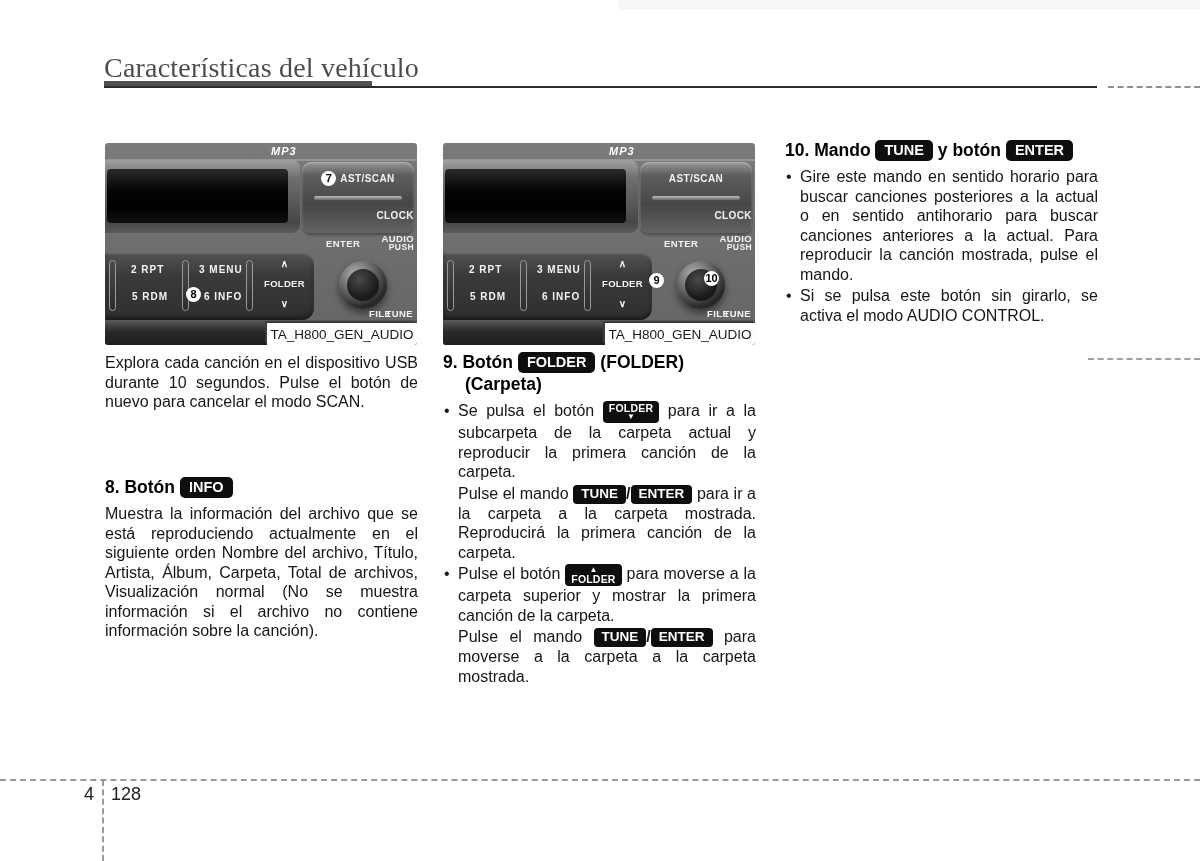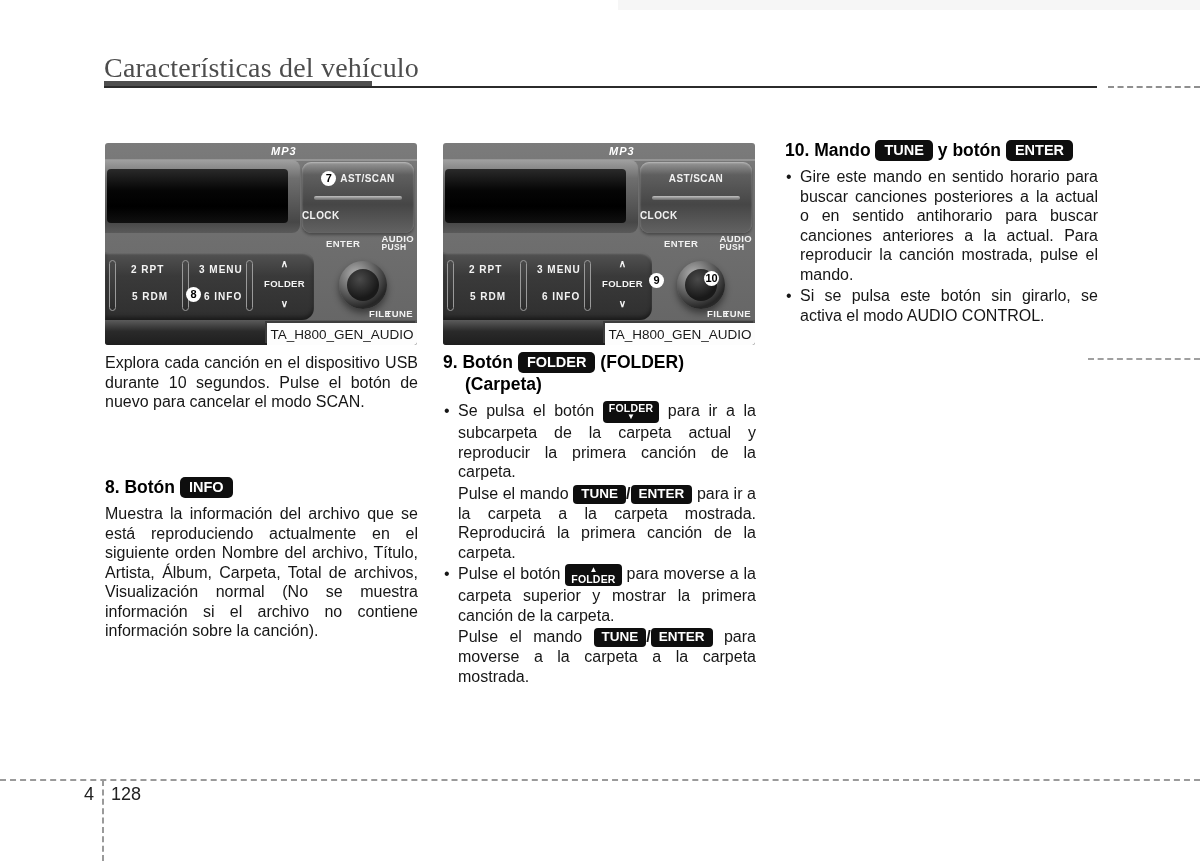--- a/index.html
+++ b/index.html
@@ -37,38 +37,38 @@
     position:absolute;left:14px;top:9px;right:12px;bottom:10px;border-radius:4px;
     background:linear-gradient(180deg,#2a2a2a,#050505 40%,#000 70%,#101010);
   }
   .r-side{
     position:absolute;left:197px;top:19px;width:112px;height:71px;border-radius:9px;
     background:linear-gradient(180deg,#989898,#5f5f5f 18%,#464646 60%,#626262);
     box-shadow:inset 0 1px 2px rgba(255,255,255,.35),0 2px 3px rgba(0,0,0,.35);
   }
   .r-side-top{height:33px;display:flex;align-items:center;justify-content:center;gap:4px;}
   .r-ridge{height:4px;margin:1px 12px;border-radius:2px;background:linear-gradient(180deg,#c2c2c2,#8a8a8a 60%,#6a6a6a);}
-  .r-side-bottom{height:28px;display:flex;align-items:center;justify-content:flex-start;}
+  .r-side-bottom{height:28px;display:flex;align-items:center;justify-content:flex-end;}
   .r-lbl{color:#f2f2f2;font-size:10px;font-weight:bold;letter-spacing:.4px;white-space:nowrap;}
   .r-panel{
     position:absolute;left:0;top:109px;width:209px;height:68px;border-radius:0 12px 12px 0;
     background:linear-gradient(180deg,#535353,#3a3a3a 35%,#2f2f2f);
     box-shadow:inset 0 2px 2px rgba(255,255,255,.18),inset 0 -3px 4px rgba(0,0,0,.45);
   }
   .pill{position:absolute;top:8px;width:7px;height:51px;border-radius:4px;border:1px solid #9a9a9a;
     background:linear-gradient(180deg,#4a4a4a,#2c2c2c);box-sizing:border-box;}
   .pill1{left:4px}.pill2{left:77px}.pill3{left:141px}
   .preset{position:absolute;color:#f4f4f4;font-size:10px;font-weight:bold;letter-spacing:1px;white-space:nowrap;text-align:right;}
   .p-rpt{left:26px;top:12px}.p-menu{left:94px;top:12px}.p-rdm{left:27px;top:39px}.p-info{left:99px;top:39px}
   .r-folder{position:absolute;left:150px;top:109px;width:59px;height:68px;color:#f4f4f4;font-weight:bold;}
   .r-chev{position:absolute;left:0;width:100%;text-align:center;font-size:10px;line-height:10px;}
   .chev-up{top:7px}.chev-down{top:47px}
   .r-folder-word{position:absolute;top:26px;width:100%;text-align:center;font-size:9.5px;letter-spacing:.3px;}
   .r-enter{position:absolute;left:221px;top:95px;font-size:9.5px;}
-  .r-audio{position:absolute;right:3px;top:91px;text-align:left;line-height:9px;font-size:9.5px;}
+  .r-audio{position:absolute;right:3px;top:91px;text-align:right;line-height:9px;font-size:9.5px;}
   .r-audio .l2{display:block;font-size:8.5px;}
   .r-file{position:absolute;left:224px;top:165px;font-size:9.5px;padding-left:40px;}
   .r-tune{position:absolute;right:4px;top:165px;font-size:9.5px;}
   .r-knob{
     position:absolute;left:234px;top:118px;width:48px;height:48px;border-radius:50%;
     background:radial-gradient(circle at 35% 28%,#b2b2b2,#6a6a6a 38%,#262626 72%,#3a3a3a);
     box-shadow:0 4px 7px rgba(0,0,0,.45);
   }
   .r-knob::after{
     content:"";position:absolute;left:8px;top:8px;right:8px;bottom:8px;border-radius:50%;

